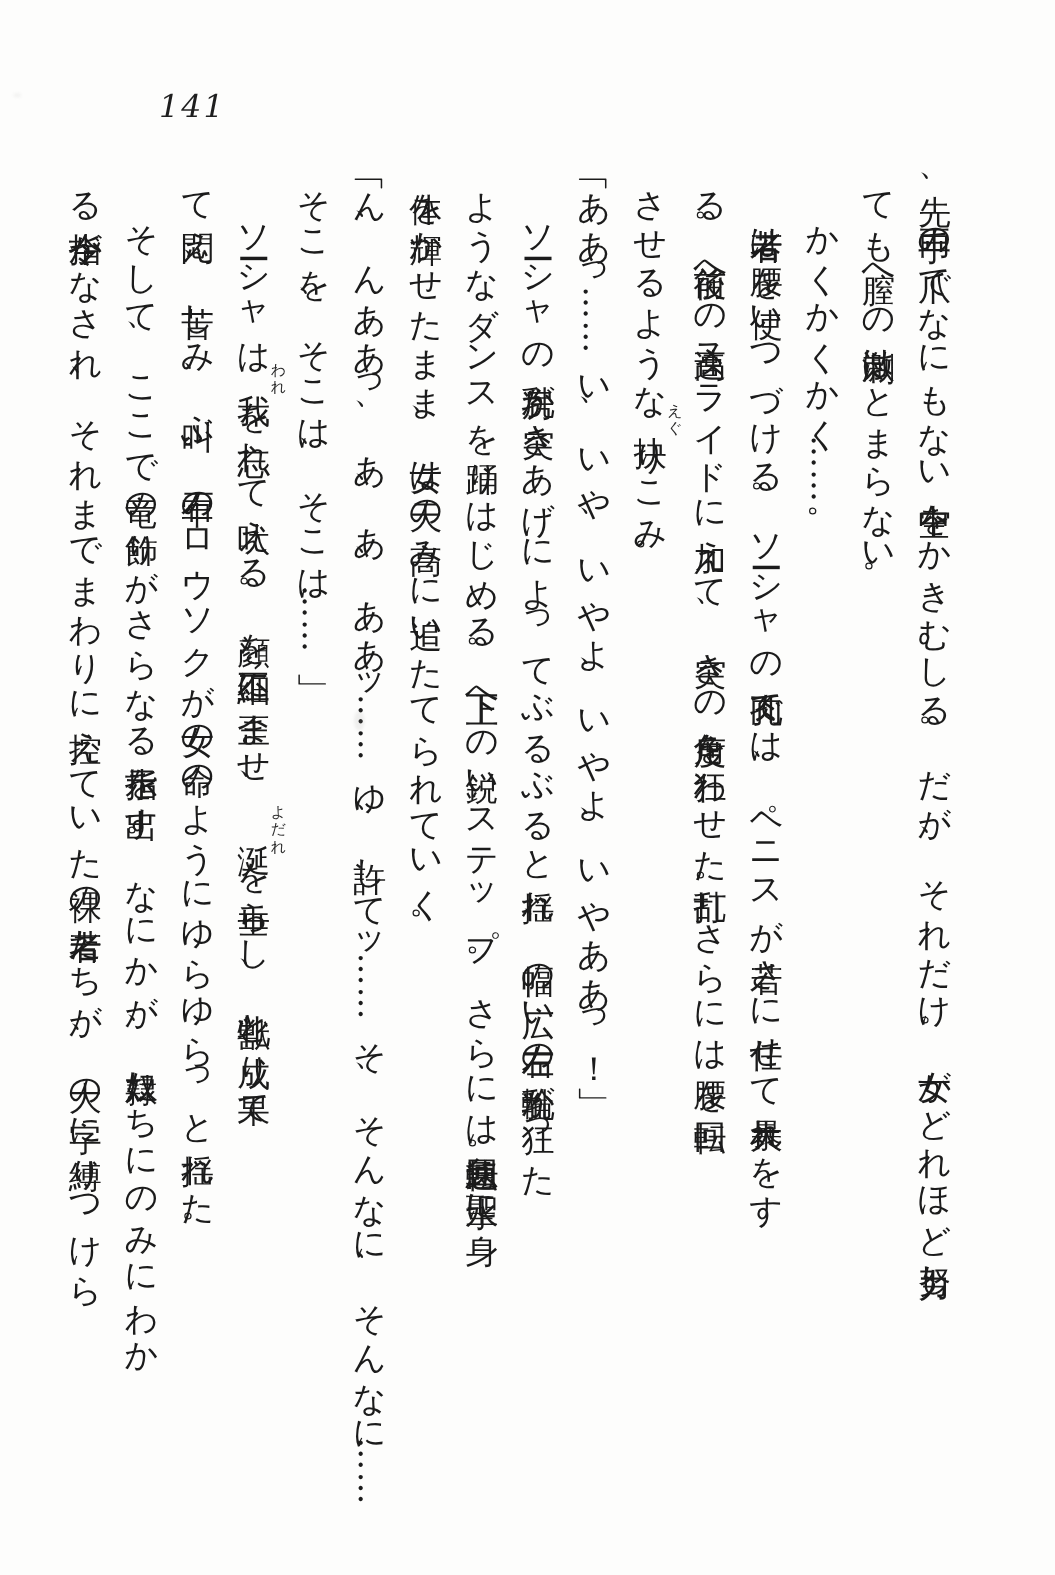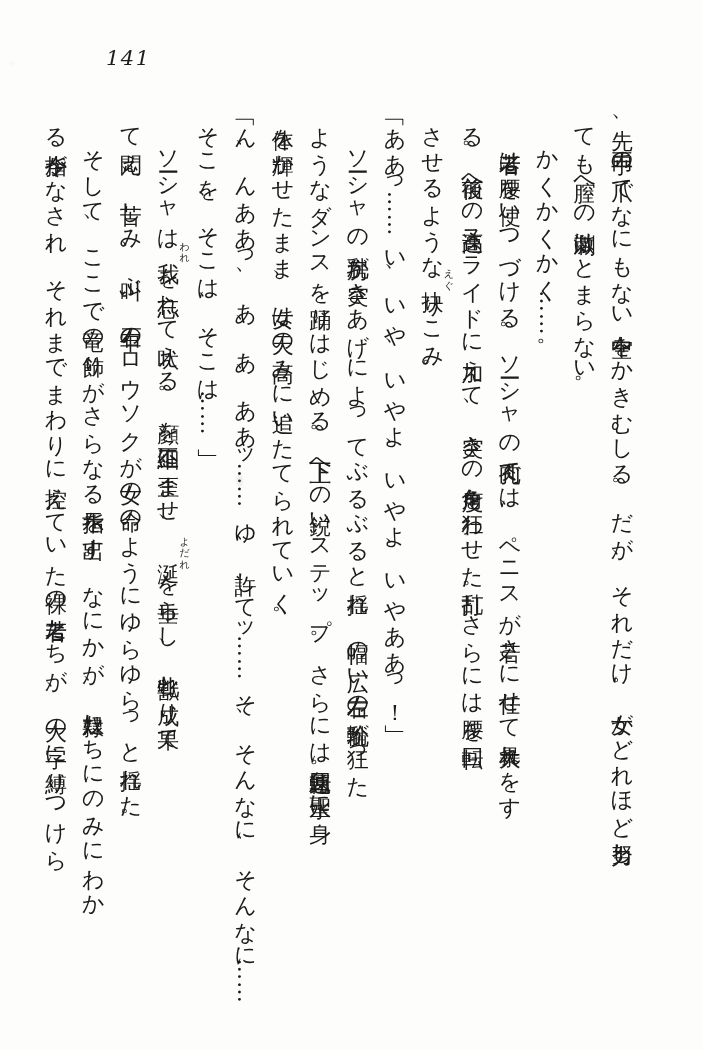--- a/index.html
+++ b/index.html
@@ -10,21 +10,21 @@
   .page {
     position: relative;
     width: 703px;
     height: 1050px;
     background: #fdfdfc;
     overflow: hidden;
     font-family: "DejaVu Serif", serif;
   }
   .page-number {
     position: absolute;
-    top: 46px;
+    top: 59px;
     left: 106px;
     font-family: "DejaVu Serif", serif;
     font-style: italic;
     font-size: 21px;
     letter-spacing: 1.5px;
     color: #1e1e1e;
   }
   .text-block {
     position: absolute;
     top: 112px;

